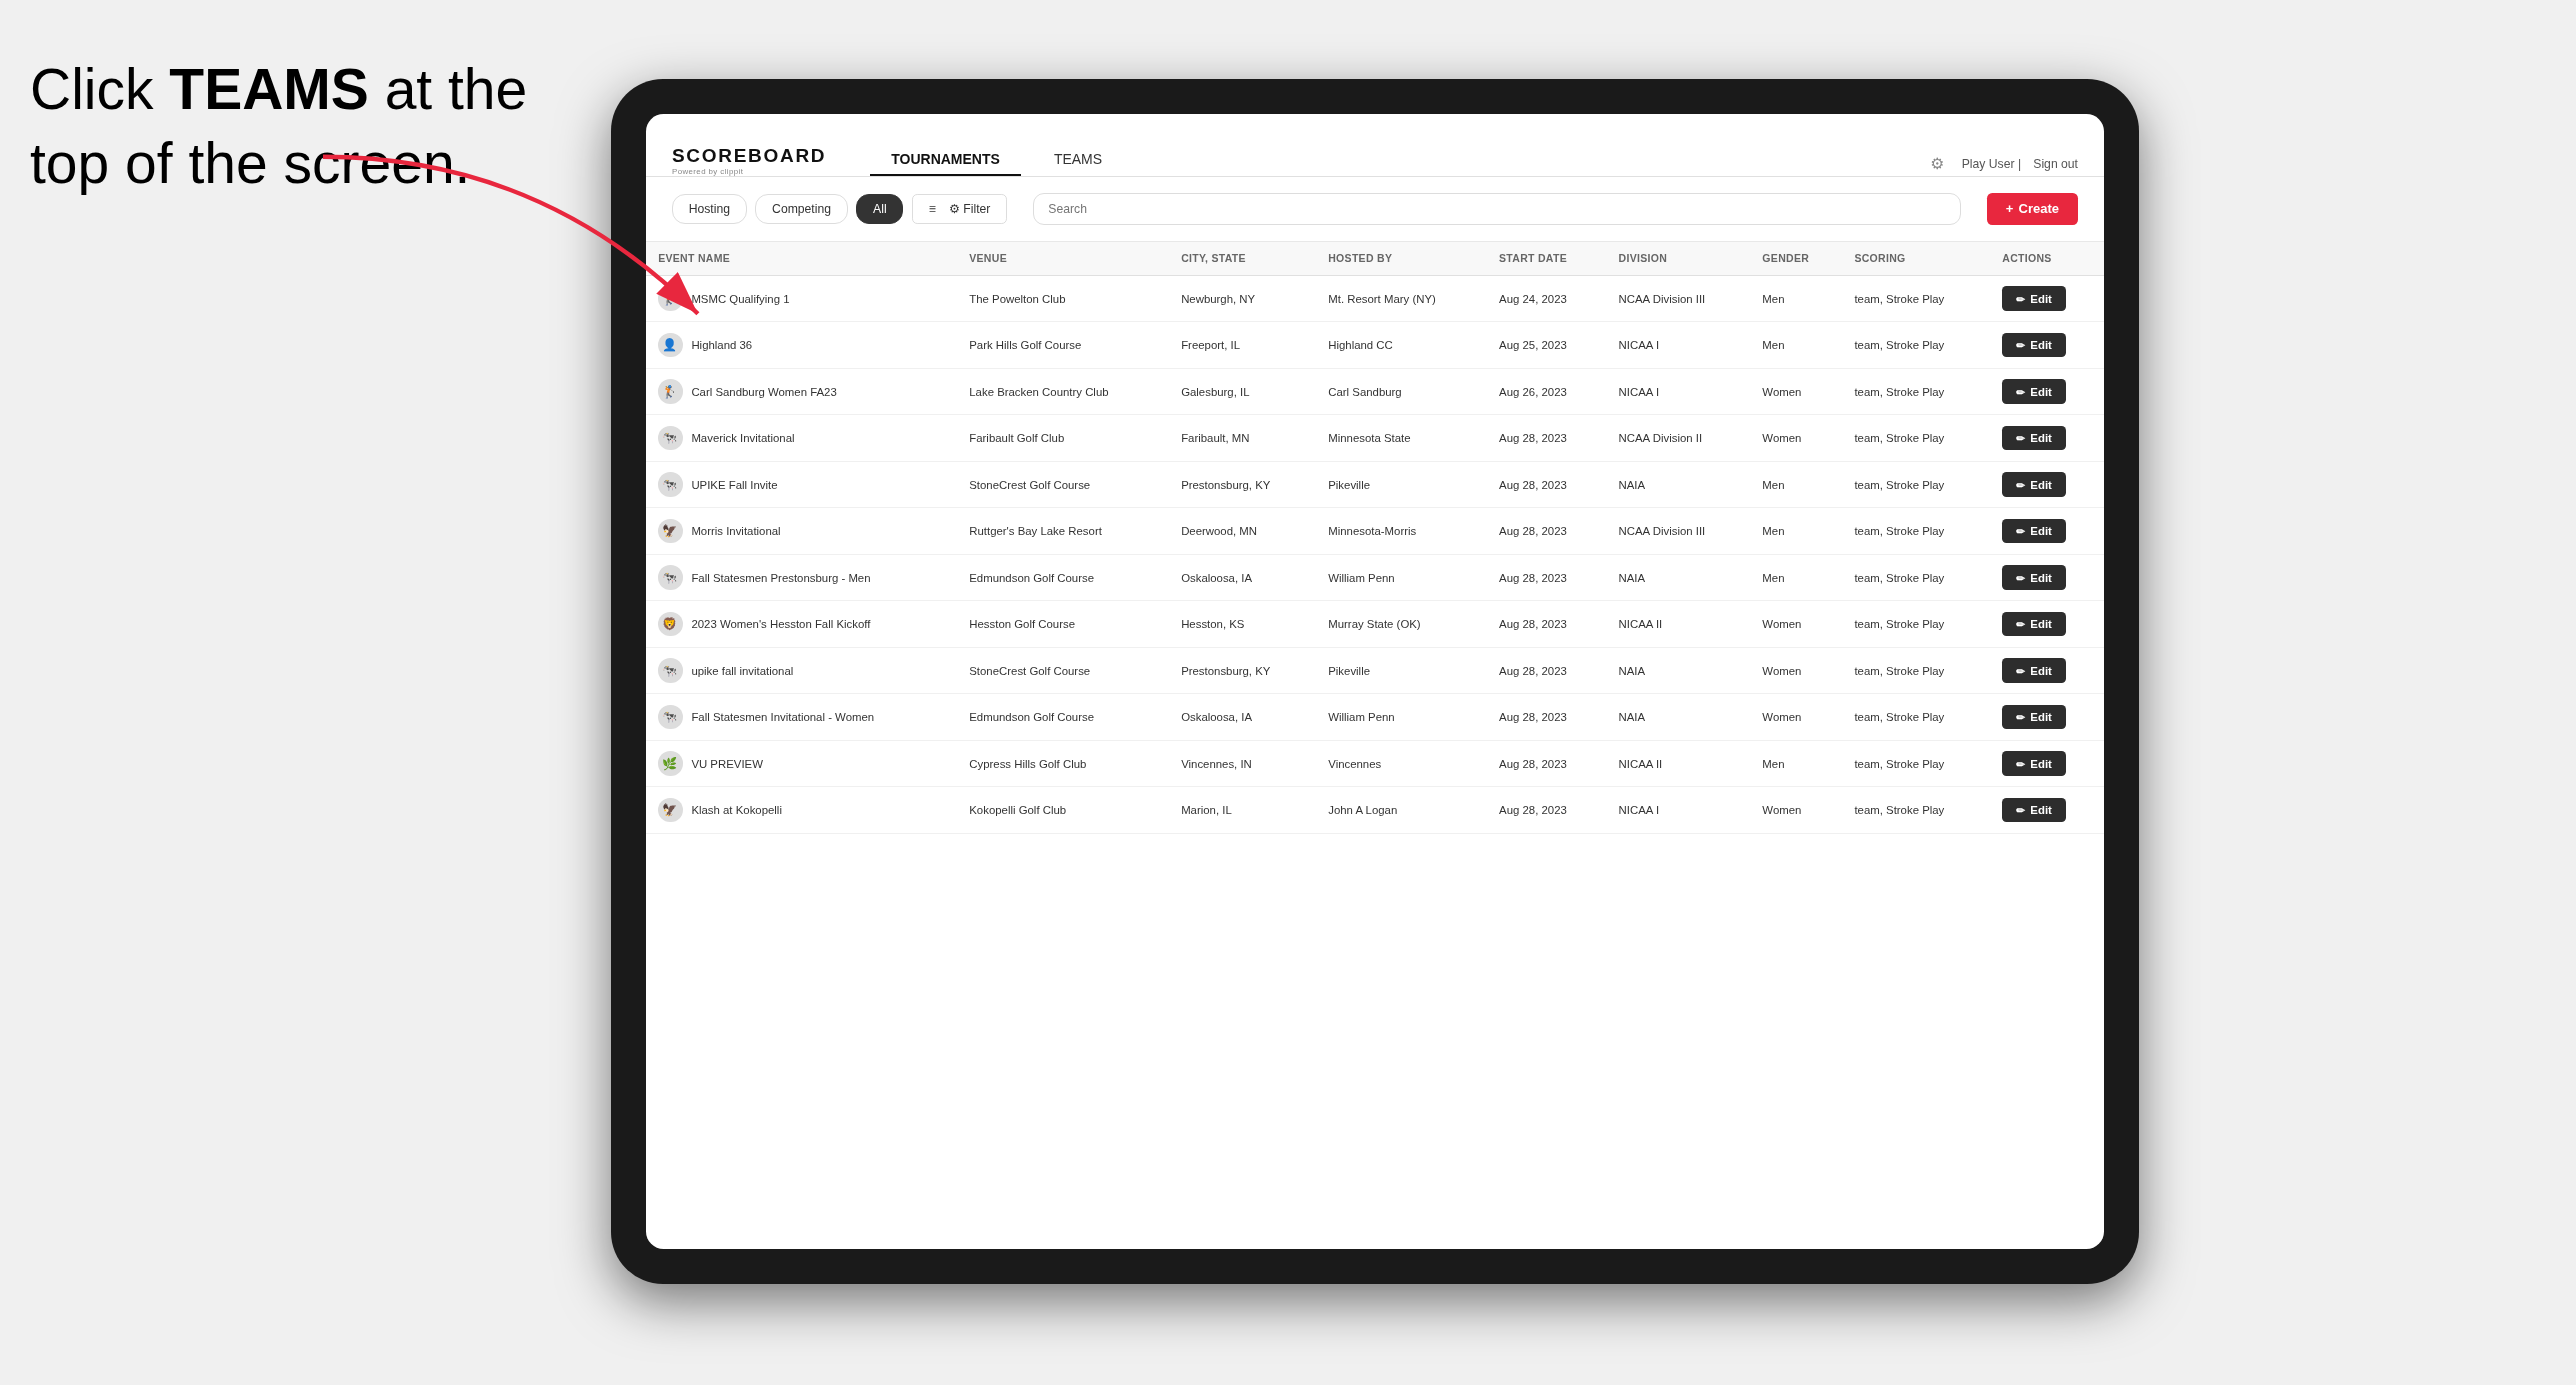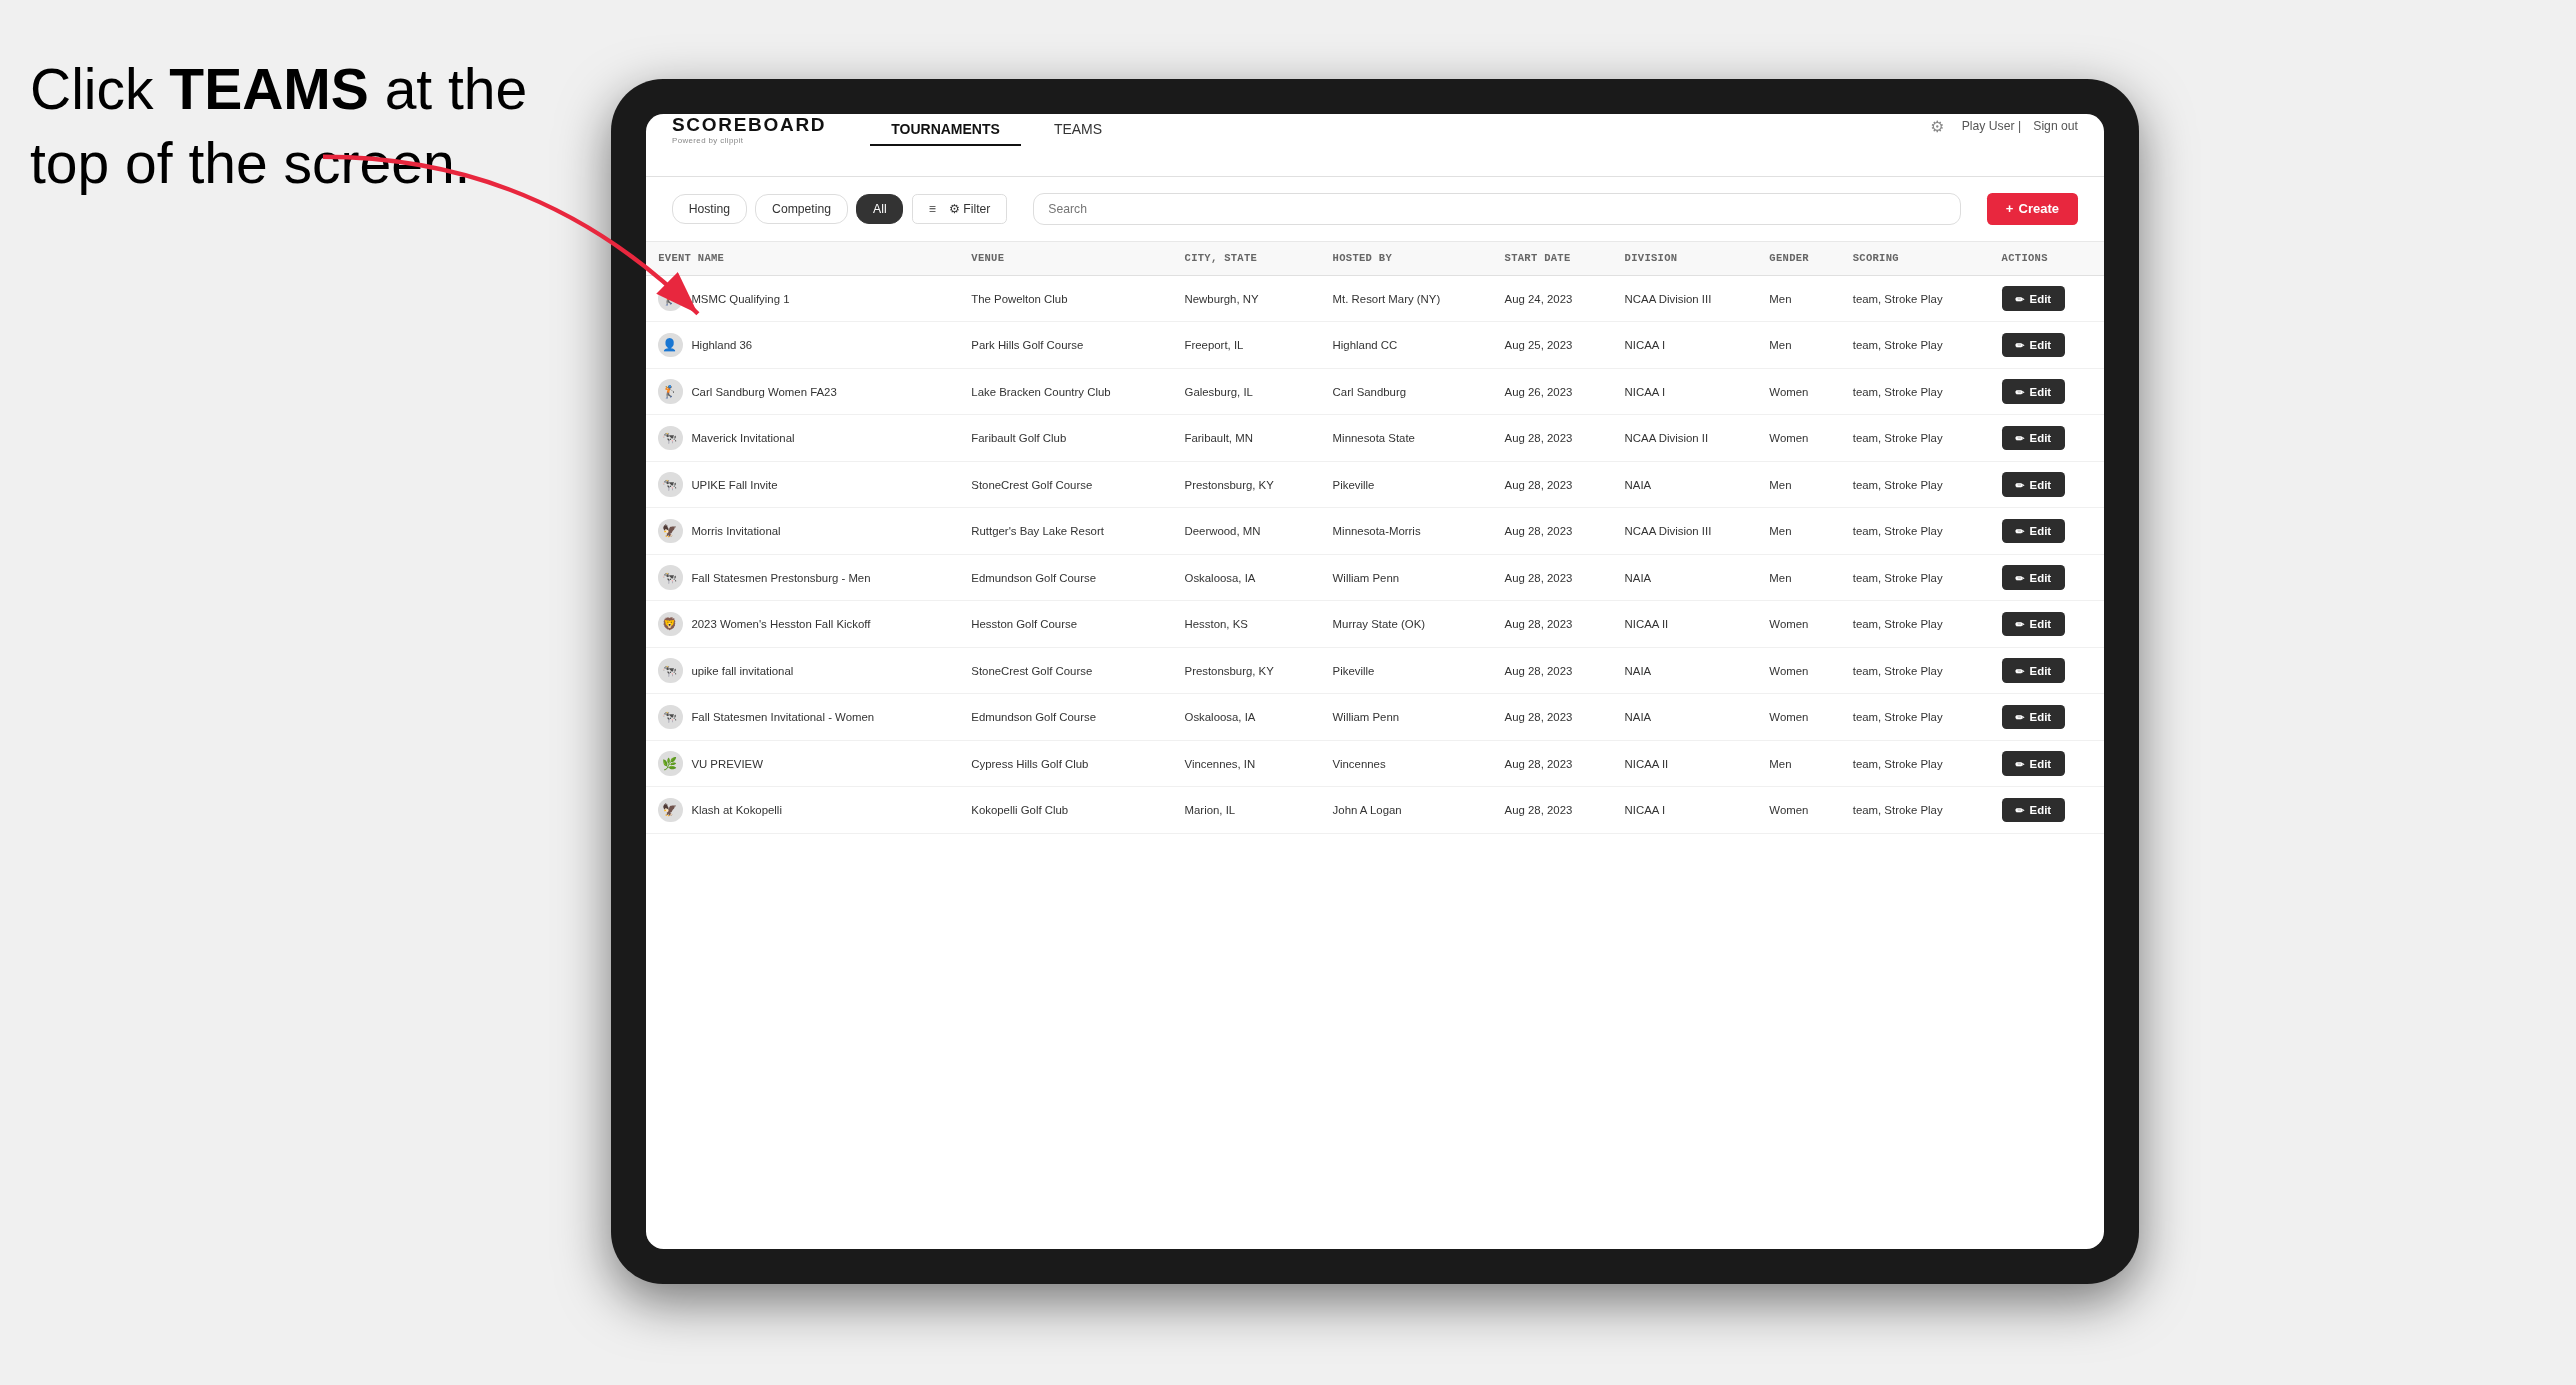--- a/index.html
+++ b/index.html
@@ -51,21 +51,21 @@
       background: #fff;
       border-radius: 17.5px;
       overflow: hidden;
       display: flex;
       flex-direction: column;
     }
 
     
     .nav-bar {
       display: flex;
-      align-items: flex-start;
+      align-items: flex-end;
       padding: 0 26px;
       height: 63px;
       border-bottom: 0.9px solid #e0e0e0;
       flex-shrink: 0;
     }
     .logo-area {
       display: flex;
       flex-direction: column;
       margin-right: 44px;
     }
@@ -192,21 +192,20 @@
       border-bottom: 0.9px solid #e0e0e0;
     }
     thead th {
       padding: 10.5px 12.2px;
       font-size: 10.5px;
       font-weight: 700;
       color: #666;
       text-align: left;
       letter-spacing: 0.3px;
       white-space: nowrap;
-      font-family: Liberation Mono, monospace;
     }
     tbody tr {
       border-bottom: 0.9px solid #f0f0f0;
     }
     tbody td {
       padding: 10.5px 12.2px;
       font-size: 11.4px;
       color: #333;
     }
     .event-name-cell {

